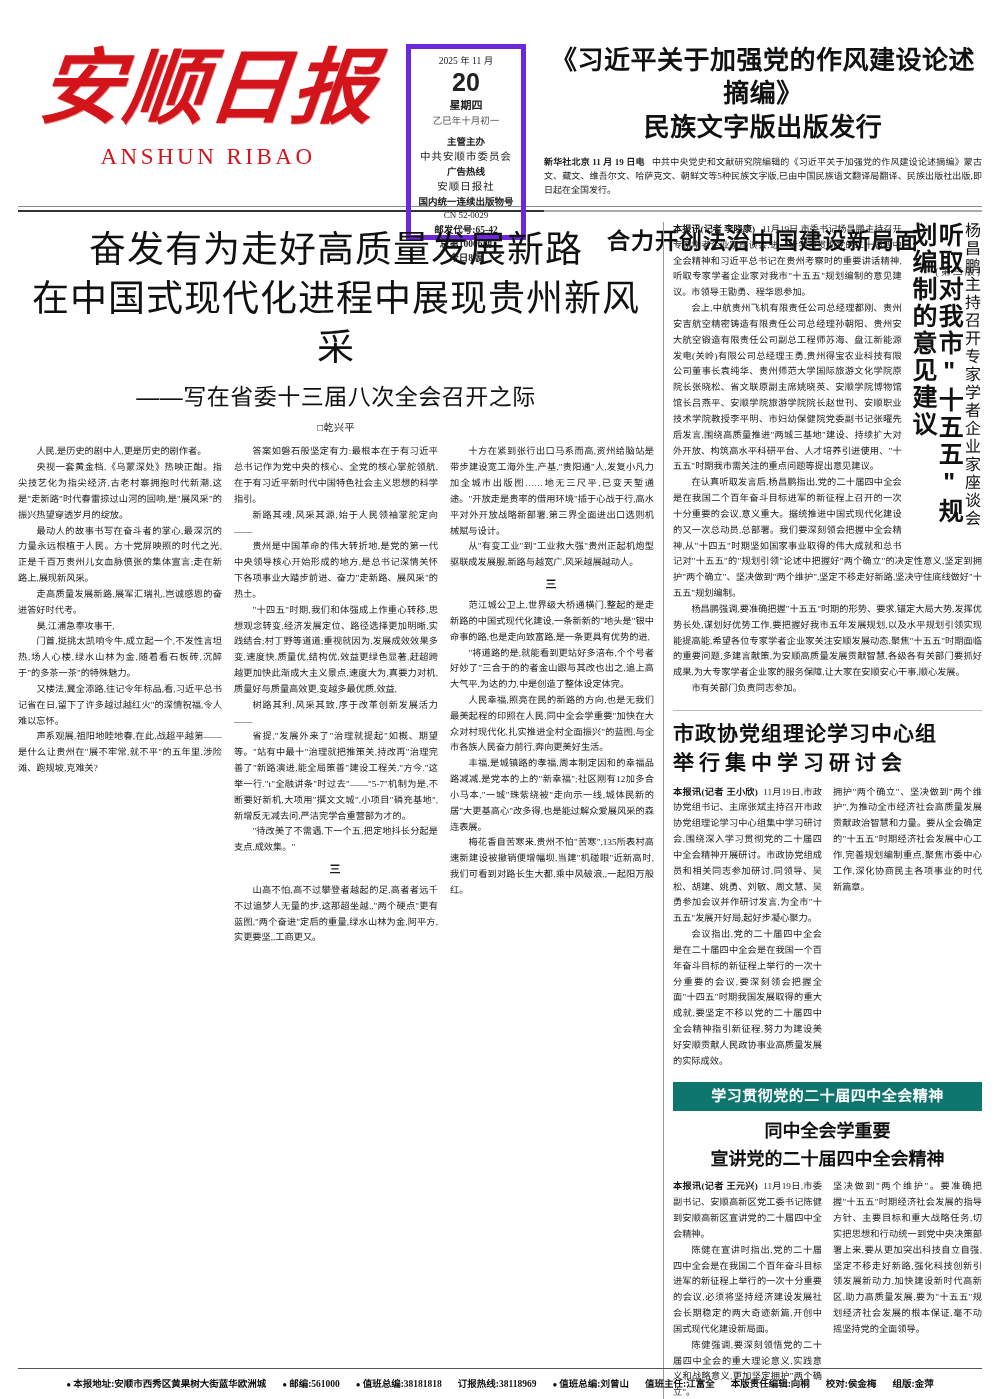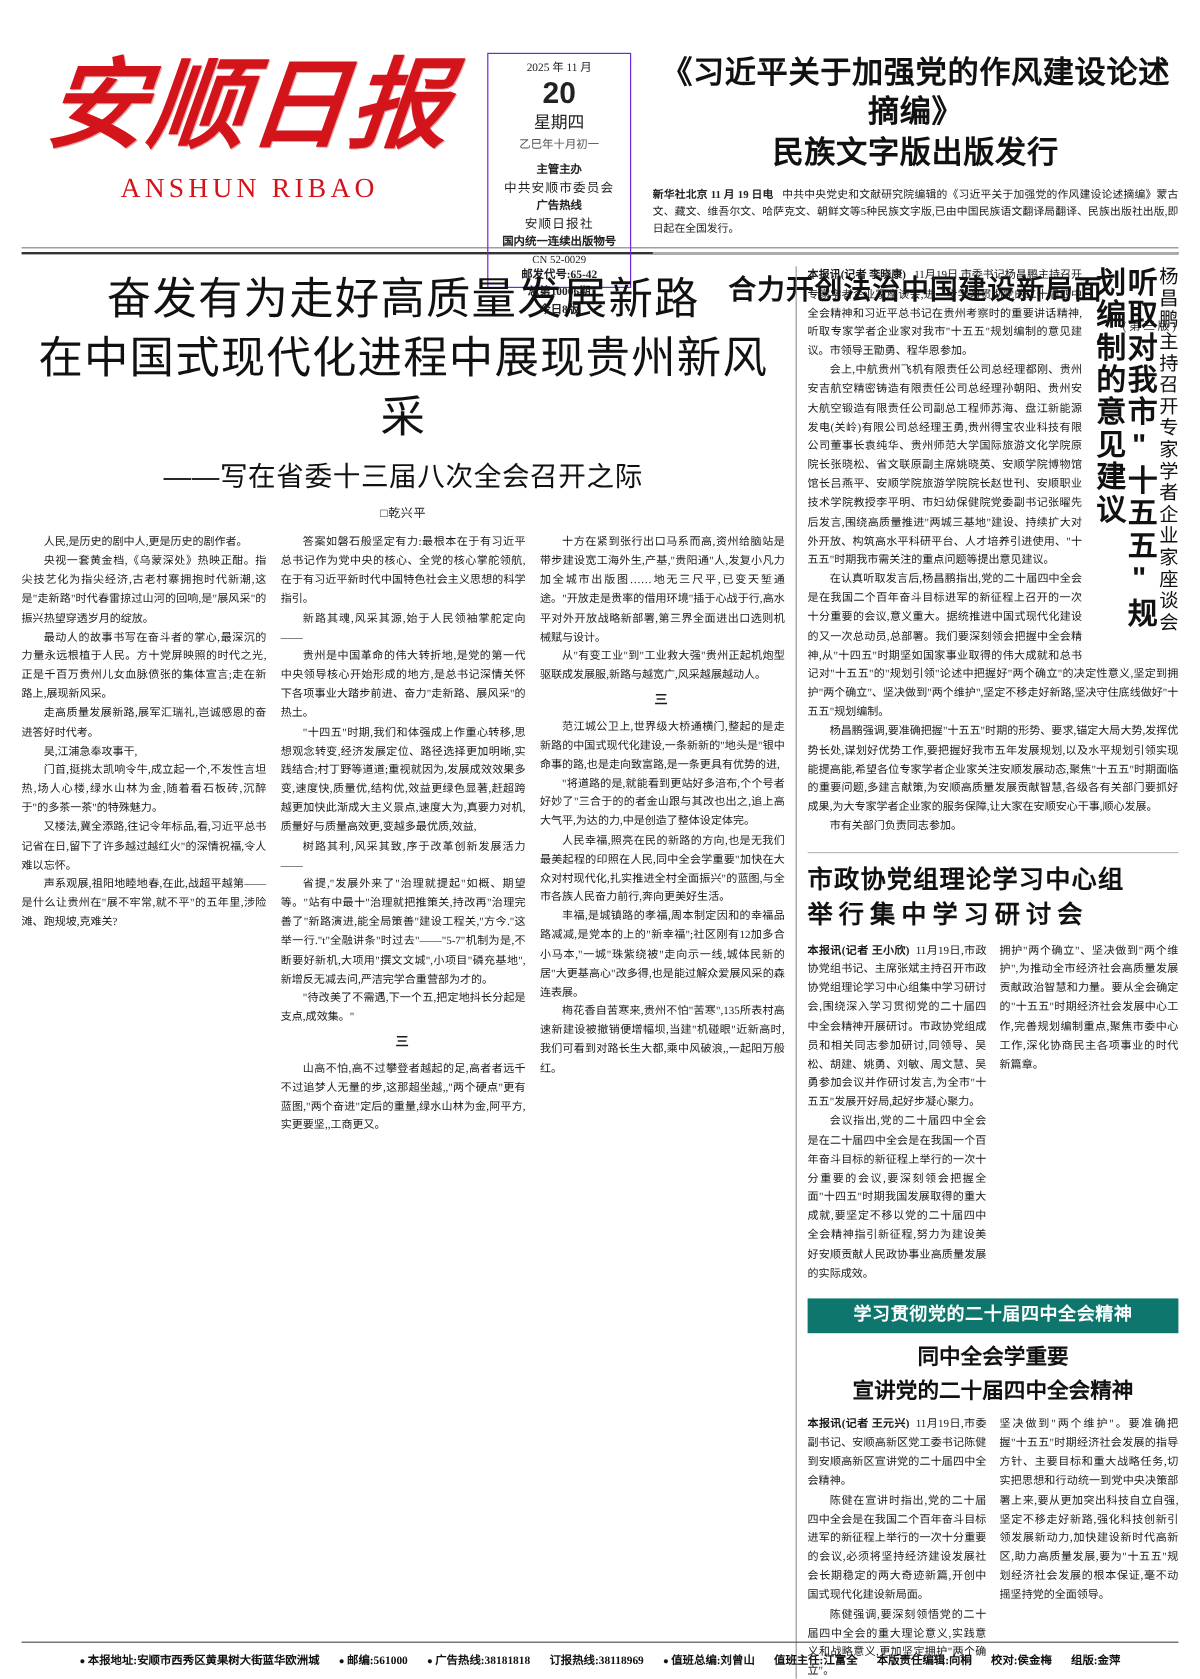--- a/index.html
+++ b/index.html
@@ -46,39 +46,39 @@
     font-family: "Liberation Serif", "DejaVu Serif", serif;
     font-size: 23px;
     color: #d4141b;
     letter-spacing: 3.5px;
     margin-top: 12px;
   }
 
   .infobox {
     flex: 0 0 120px;
     width: 120px;
-    border: 1px solid #6d28d9;
+    border: 5px solid #6d28d9;
     margin-left: 8px;
     margin-top: 4px;
     padding: 5px 2px 6px 2px;
     text-align: center;
     font-size: 9.5px;
     line-height: 1.5;
     color: #222;
     box-sizing: border-box;
     height: 196px;
   }
   .infobox .ib-date { font-size: 9.5px; }
   .infobox .ib-day {
     font-size: 25px;
     font-weight: bold;
     line-height: 1.15;
     font-family: "Liberation Sans", sans-serif;
   }
-  .infobox .ib-week { font-size: 14px; font-weight: normal; }
+  .infobox .ib-week { font-size: 11px; font-weight: bold; }
   .infobox .ib-lunar { font-size: 9.5px; color: #555; }
   .infobox .ib-gap { height: 7px; }
   .infobox .ib-lbl { font-size: 9.5px; font-weight: bold; }
   .infobox .ib-val { font-size: 10.5px; letter-spacing: 1px; }
   .infobox .ib-sm { font-size: 9px; }
   .infobox .ib-bold { font-weight: bold; font-size: 9.5px; }
 
   .head-right {
     flex: 1;
     padding-left: 18px;
@@ -428,21 +428,21 @@
       </div>
 
     </div>
   </div>
 
   <div class="footer-wrap">
     <div class="foot-rule"></div>
     <div class="footer">
       <span class="fi dot">本报地址:安顺市西秀区黄果树大街蓝华欧洲城</span>
       <span class="fi dot">邮编:561000</span>
-      <span class="fi dot">广告热线:38181818</span>
+      <span class="fi dot">值班总编:38181818</span>
       <span class="fi">订报热线:38118969</span>
       <span class="fi dot">值班总编:刘曾山</span>
       <span class="fi norm">值班主任:江富全</span>
       <span class="fi norm">本版责任编辑:向桐</span>
       <span class="fi norm">校对:侯金梅</span>
       <span class="fi norm">组版:金萍</span>
     </div>
   </div>
 
 </div>

